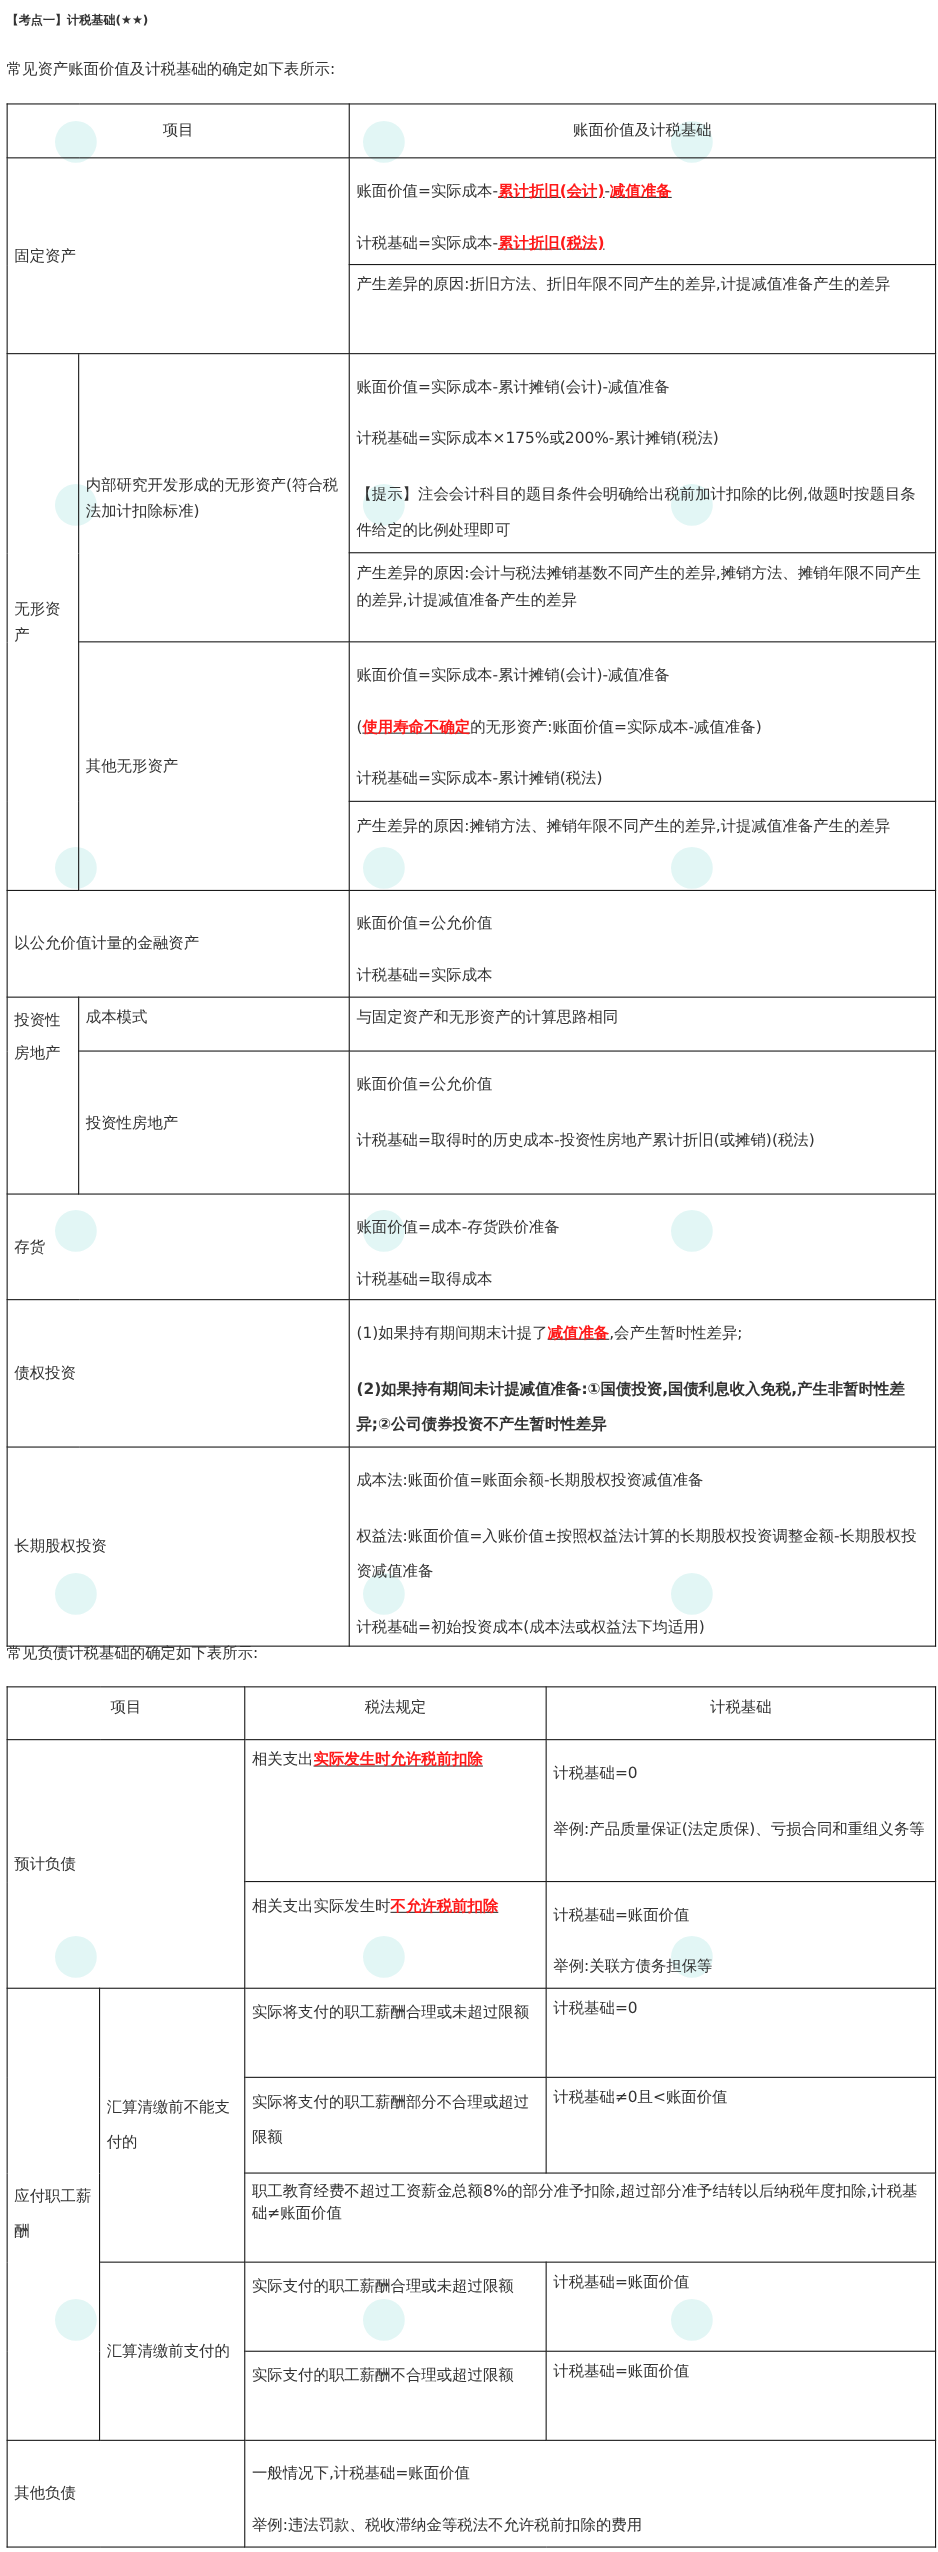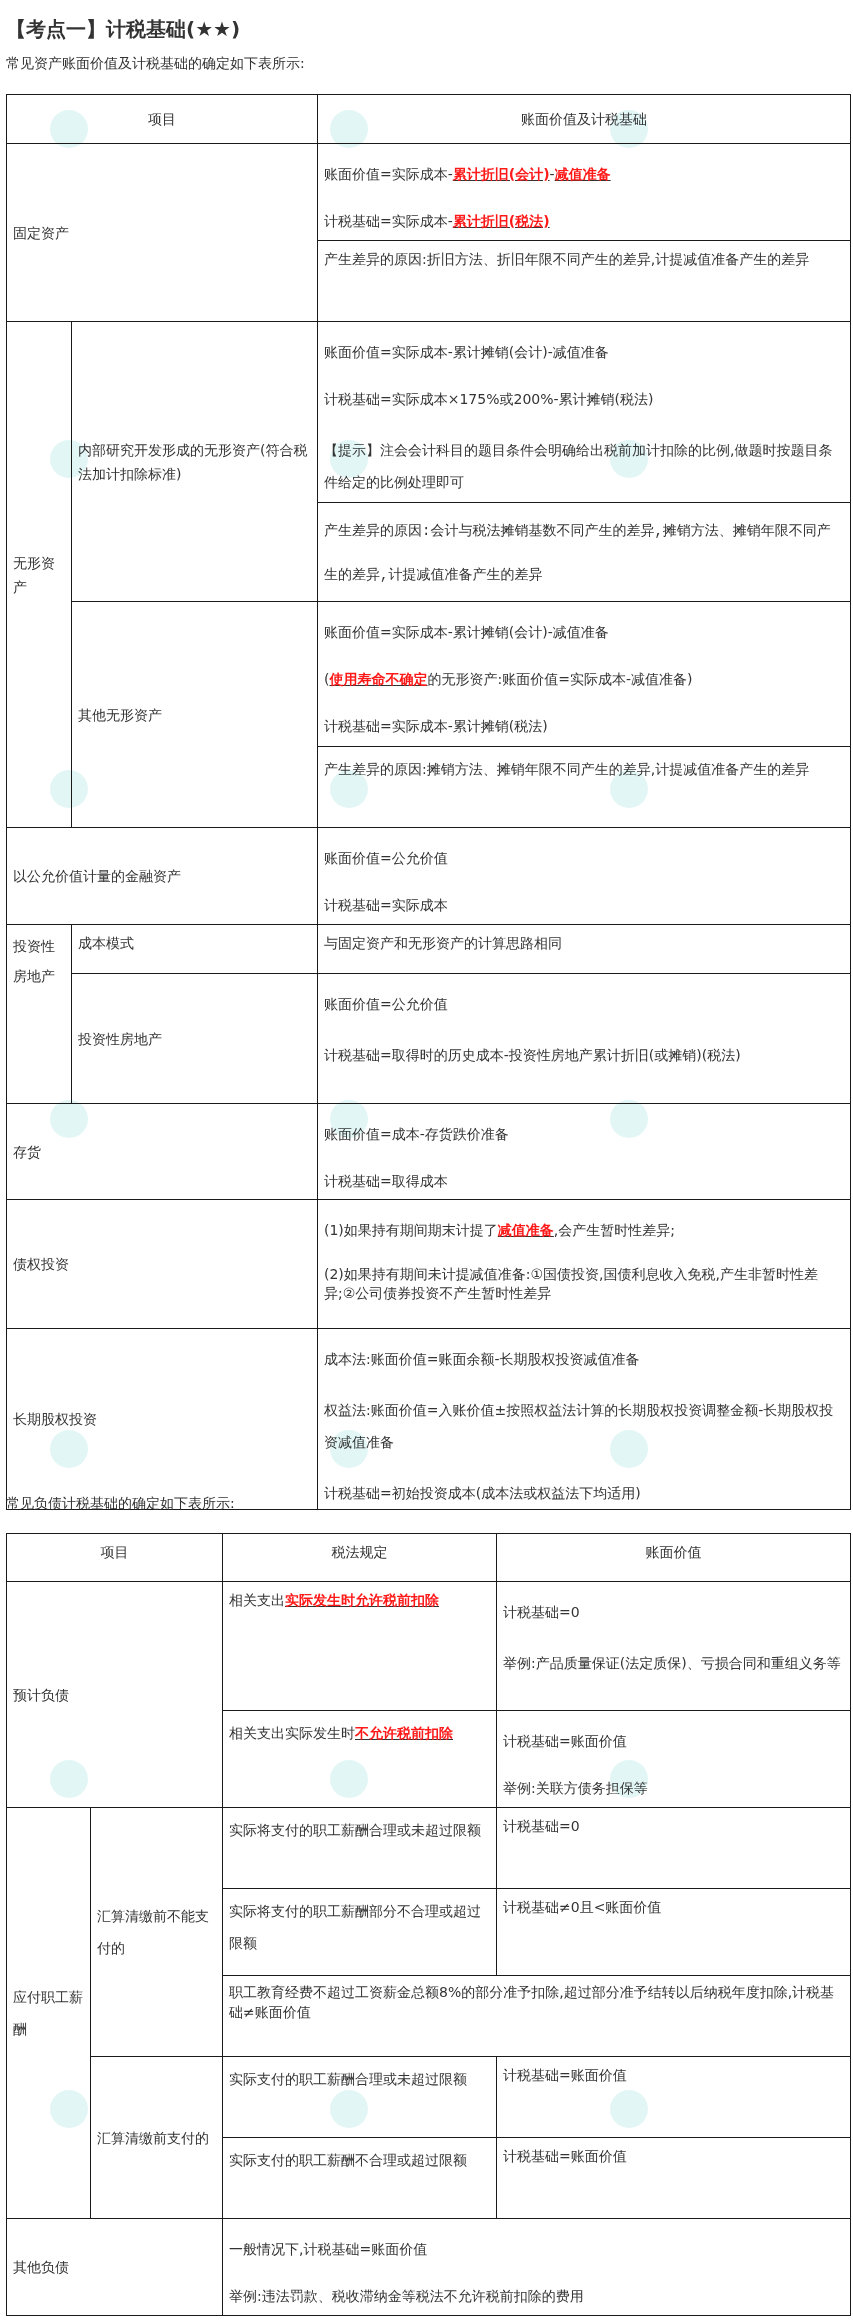--- a/index.html
+++ b/index.html
@@ -6,22 +6,22 @@
   html, body { width: 853px; background: #ffffff; }
   body {
     position: relative;
     height: 2320px;
     font-family: "DejaVu Sans", "Liberation Sans", sans-serif;
     color: #333333;
     font-size: 14px;
     overflow: hidden;
   }
   .title {
-    position: absolute; left: 6px; top: 18px;
-    font-size: 20px; font-weight: bold; color: #333;
+    position: absolute; left: 6px; top: 8px;
+    font-size: 11px; font-weight: bold; color: #333;
     line-height: 22px;
   }
   .intro {
     position: absolute; left: 6px;
     font-size: 14px; color: #333; line-height: 22px;
   }
   table {
     position: absolute; left: 6px;
     border-collapse: collapse;
     table-layout: fixed;
@@ -135,21 +135,21 @@
   <tr style="height:176px">
     <td rowspan="4">无形资产</td>
     <td rowspan="2">内部研究开发形成的无形资产(符合税法加计扣除标准)</td>
     <td class="top">
       <p>账面价值=实际成本-累计摊销(会计)-减值准备</p>
       <p>计税基础=实际成本×175%或200%-累计摊销(税法)</p>
       <p style="line-height:32px;">【提示】注会会计科目的题目条件会明确给出税前加计扣除的比例,做题时按题目条件给定的比例处理即可</p>
     </td>
   </tr>
   <tr style="height:81px">
-    <td class="top" style="line-height:44px;font-family:Liberation Mono, monospace;">产生差异的原因:会计与税法摊销基数不同产生的差异,摊销方法、摊销年限不同产生的差异,计提减值准备产生的差异</td>
+    <td class="top" style="line-height:25px;">产生差异的原因:会计与税法摊销基数不同产生的差异,摊销方法、摊销年限不同产生的差异,计提减值准备产生的差异</td>
   </tr>
   <tr style="height:145px">
     <td rowspan="2">其他无形资产</td>
     <td class="top">
       <p>账面价值=实际成本-累计摊销(会计)-减值准备</p>
       <p><span>(</span><span class="hl">使用寿命不确定</span><span>的无形资产:账面价值=实际成本-减值准备)</span></p>
       <p>计税基础=实际成本-累计摊销(税法)</p>
     </td>
   </tr>
   <tr style="height:81px">
@@ -182,21 +182,21 @@
     <td class="top">
       <p>账面价值=成本-存货跌价准备</p>
       <p>计税基础=取得成本</p>
     </td>
   </tr>
 
   <tr style="height:129px">
     <td colspan="2">债权投资</td>
     <td class="top">
       <p><span>(1)如果持有期间期末计提了</span><span class="hl">减值准备</span><span>,会产生暂时性差异;</span></p>
-      <p style="line-height:19px;">(2)如果持有期间未计提减值准备:①国债投资,国债利息收入免税,产生非暂时性差异;②公司债券投资不产生暂时性差异</p>
+      <p style="line-height:32px;font-weight:bold;">(2)如果持有期间未计提减值准备:①国债投资,国债利息收入免税,产生非暂时性差异;②公司债券投资不产生暂时性差异</p>
     </td>
   </tr>
 
   <tr style="height:177px">
     <td colspan="2">长期股权投资</td>
     <td class="top">
       <p>成本法:账面价值=账面余额-长期股权投资减值准备</p>
       <p style="line-height:32px;">权益法:账面价值=入账价值±按照权益法计算的长期股权投资调整金额-长期股权投资减值准备</p>
       <p>计税基础=初始投资成本(成本法或权益法下均适用)</p>
     </td>
@@ -210,21 +210,21 @@
   <colgroup>
     <col style="width:84px">
     <col style="width:132px">
     <col style="width:274px">
     <col style="width:354px">
   </colgroup>
   <tbody>
       <tr style="height:48px">
     <td colspan="2" class="center top">项目</td>
     <td class="center top">税法规定</td>
-    <td class="center top">账面价值</td>
+    <td class="center top">计税基础</td>
   </tr>
 
   <tr style="height:129px">
     <td colspan="2" rowspan="2">预计负债</td>
     <td class="top"><span>相关支出</span><span class="hl">实际发生时允许税前扣除</span></td>
     <td class="top">
       <p>计税基础=0</p>
       <p style="line-height:32px;">举例:产品质量保证(法定质保)、亏损合同和重组义务等</p>
     </td>
   </tr>

